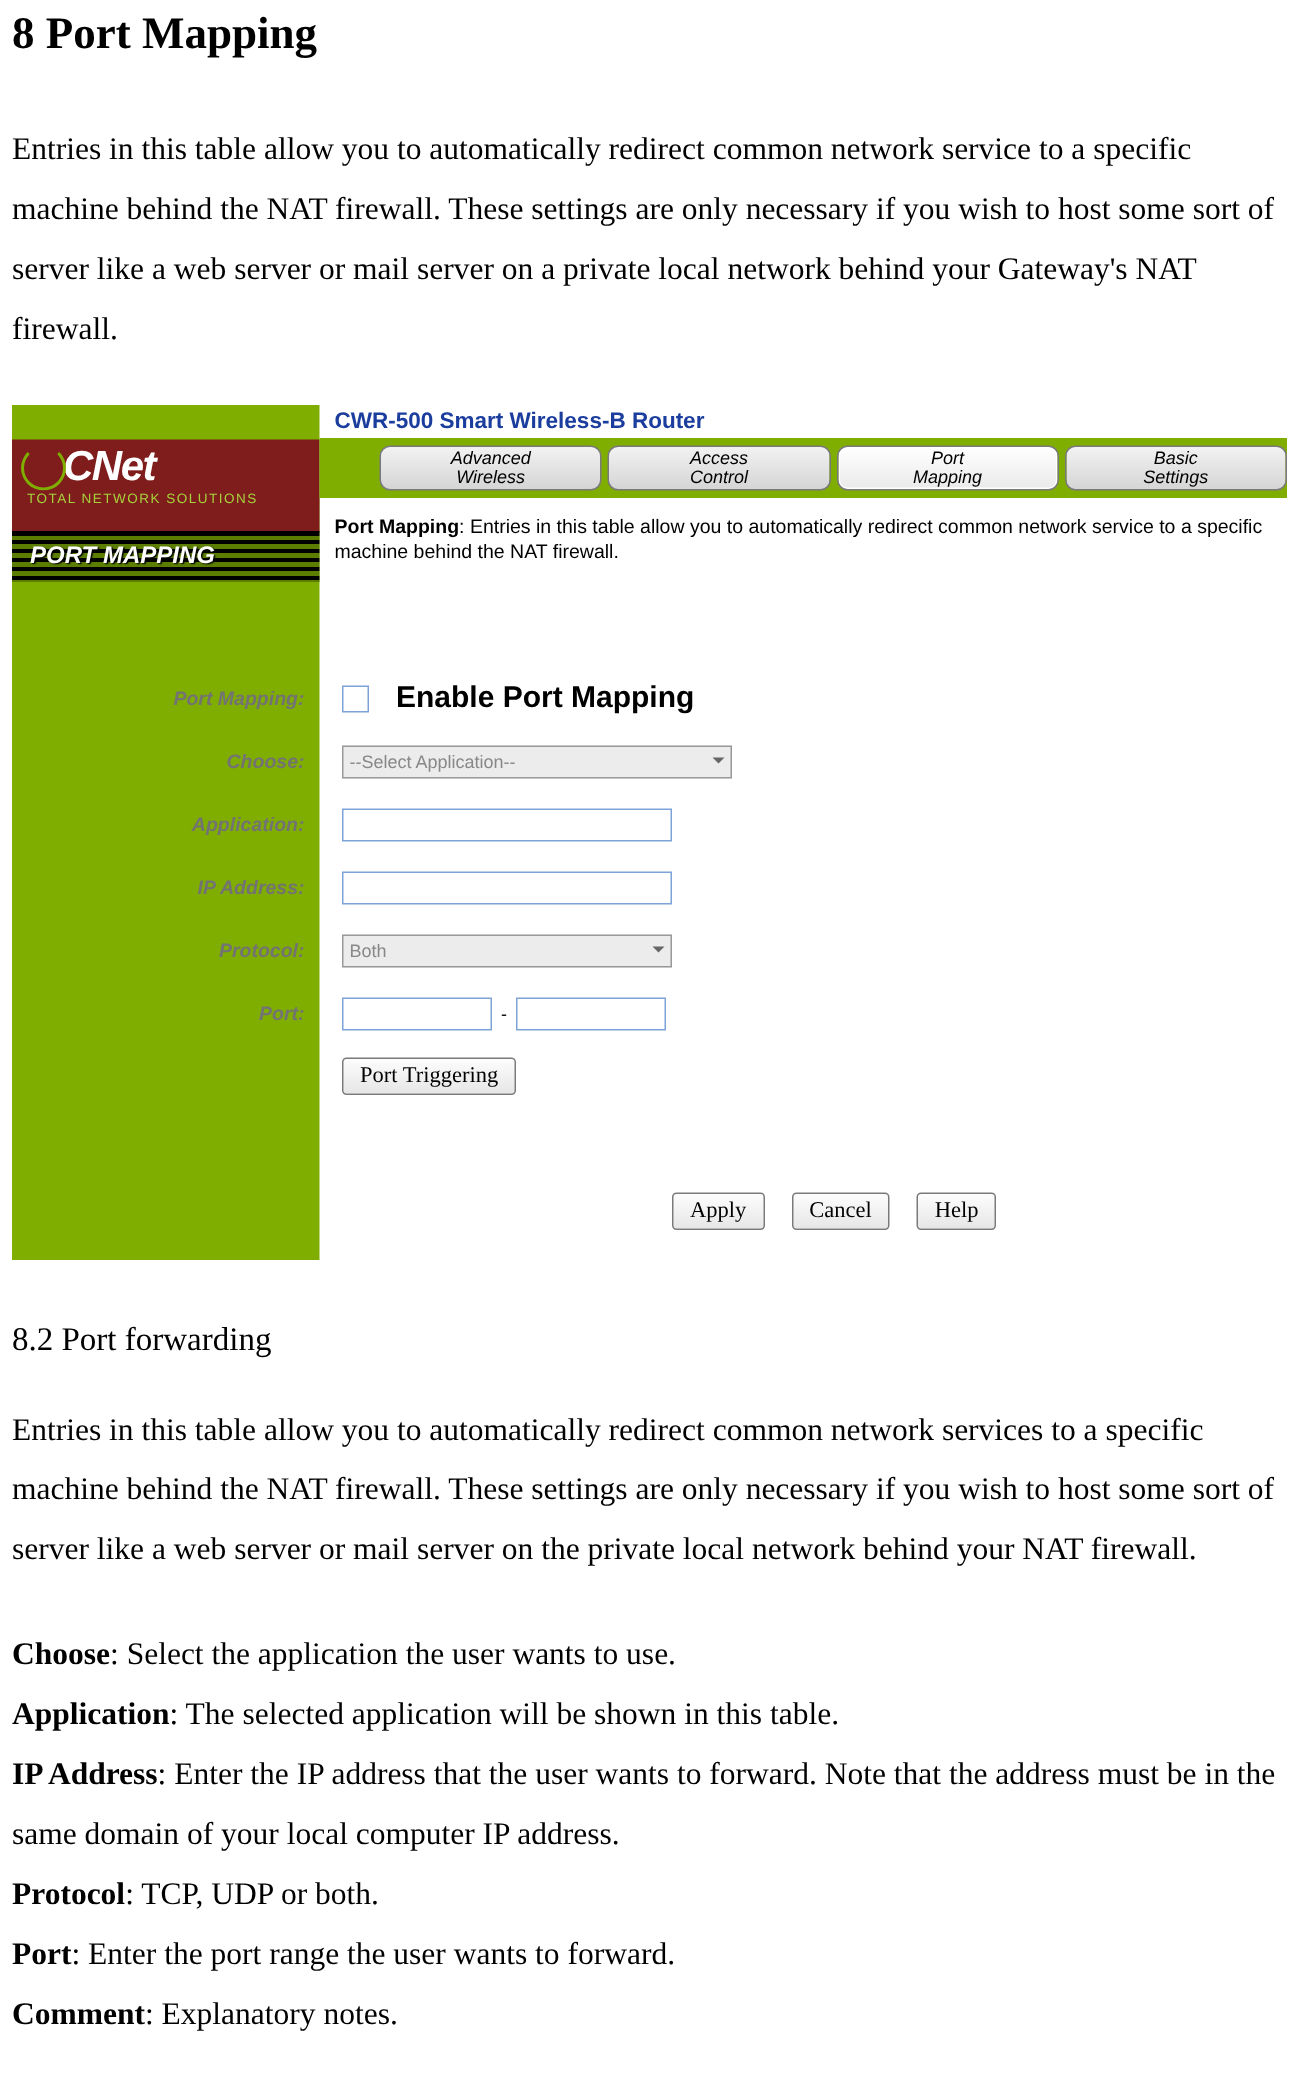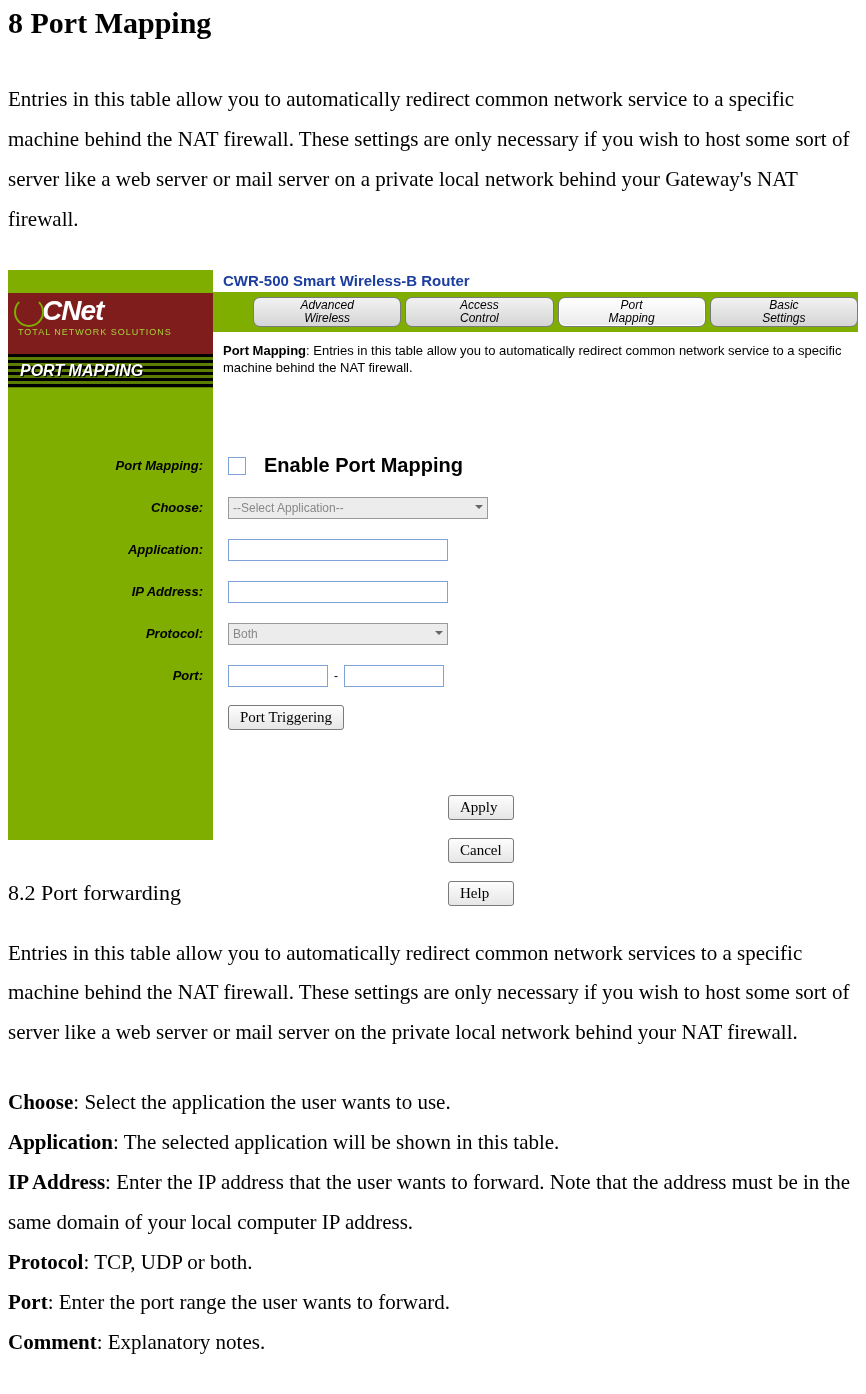--- a/index.html
+++ b/index.html
@@ -113,21 +113,21 @@
   }
   .ss-desc b { font-weight: bold; }
 
   .ss-form {
     position:absolute;
     left:0; top:175px; width:850px;
   }
   .ss-row { display:flex; align-items:center; height:42px; }
   .ss-label {
     width:195px; text-align:right; padding-right:10px;
-    color:#000000; font-weight:bold; font-style:italic; font-size:13px;
+    color:#737373; font-weight:bold; font-style:italic; font-size:13px;
   }
   .ss-field { padding-left: 15px; display:flex; align-items:center; gap:6px; }
   .ss-input {
     border: 1px solid #7da3d9;
     height: 22px; box-sizing: border-box;
     padding: 0 4px; font-size:12px; color:#888;
   }
   .ss-select {
     border: 1px solid #999;
     background: #ececec;
@@ -146,21 +146,21 @@
     display:inline-block;
     border: 1px solid #7a7a7a;
     background: linear-gradient(#fdfdfd,#e6e6e6);
     border-radius: 3px;
     padding: 3px 11px;
     font-family: "Times New Roman", serif;
     font-size: 15px;
   }
   .ss-actions {
     position:absolute; left:440px; top:525px;
-    display:flex; gap:18px;flex-direction:column;
+    display:flex; gap:18px;
   }
 </style>
 </head>
 <body>
 
 <div class="content-wrap">
 
   <h1>8    Port Mapping</h1>
 
   <div class="para">Entries in this table allow you to automatically redirect common network service to a specific machine behind the NAT firewall. These settings are only necessary if you wish to host some sort of server like a web server or mail server on a private local network behind your Gateway's NAT firewall.</div>

